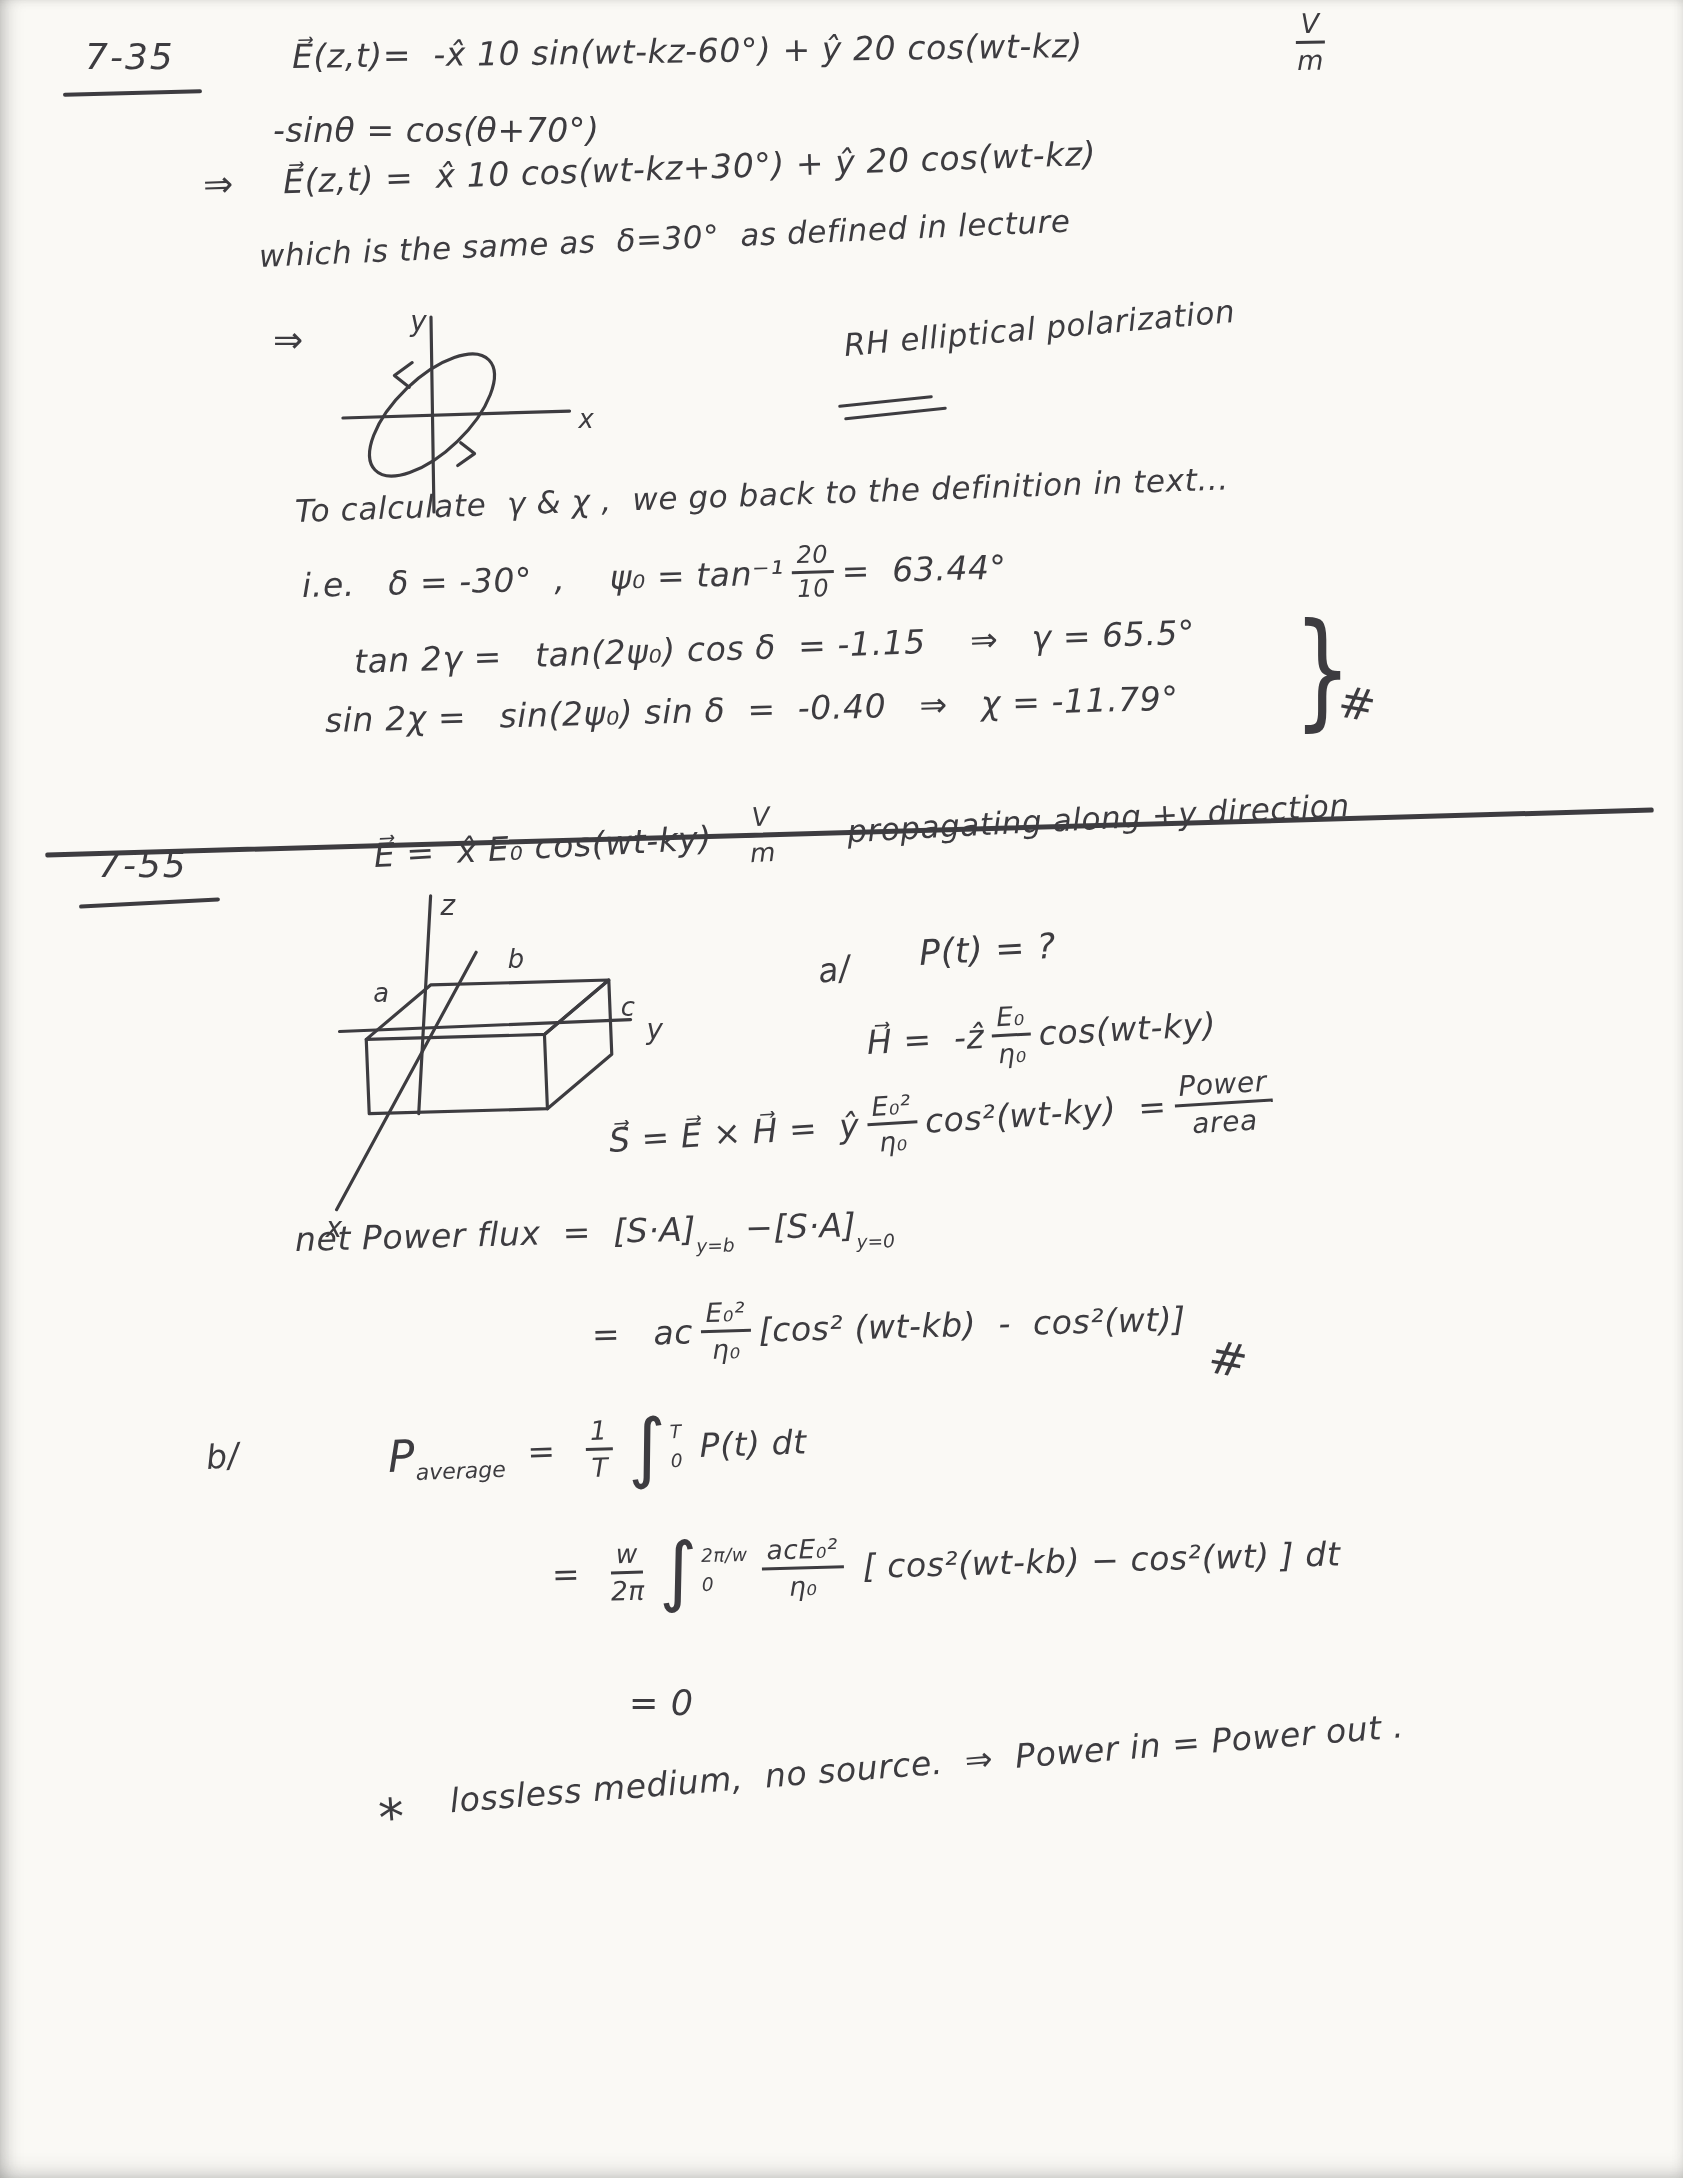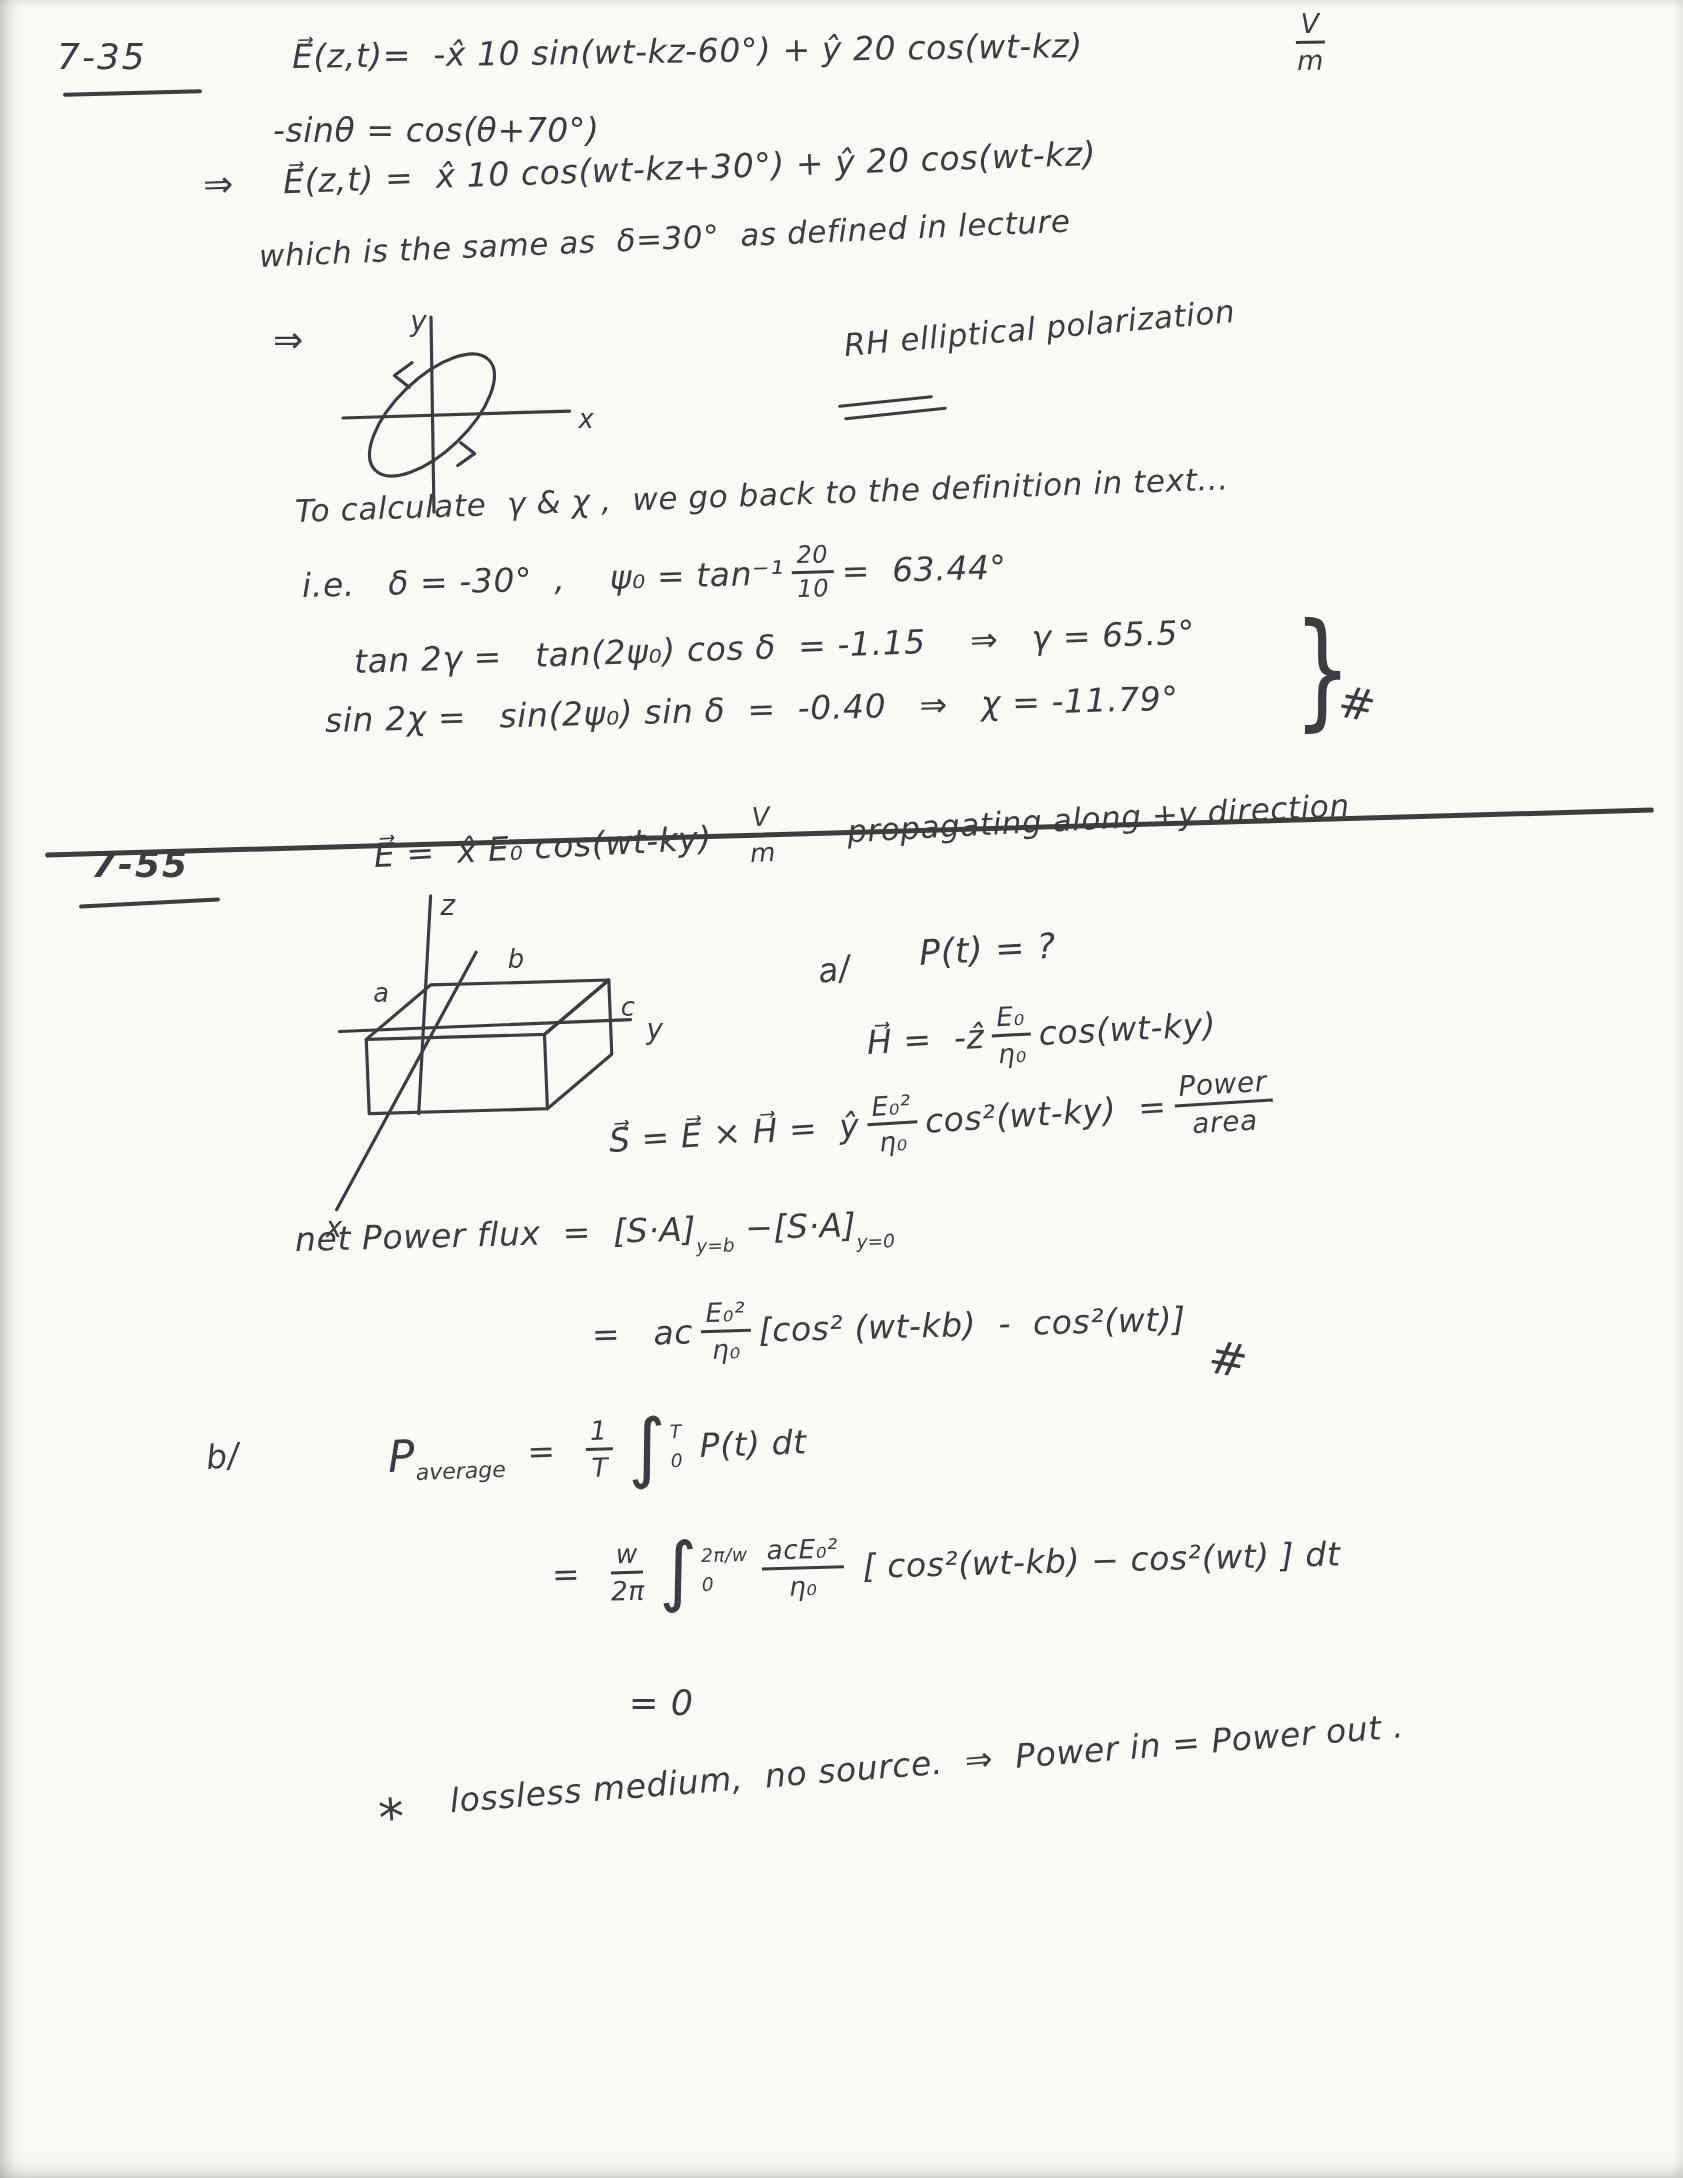--- a/index.html
+++ b/index.html
@@ -33,21 +33,21 @@
   .brace{position:absolute;font-size:127px;font-style:normal;transform:scaleX(.72);line-height:1;}
   .hashmark{font-style:normal;}
   svg text{font-family:"DejaVu Sans",sans-serif;font-style:italic;fill:#3d3c40;}
   svg .stroke{stroke:#3d3c40;fill:none;stroke-width:3.2;stroke-linecap:round;stroke-linejoin:round;}
 </style>
 </head>
 <body>
 
 <div class="page">
 
-  <div class="row big-label" style="left:57px;top:36px;">
+  <div class="row big-label" style="left:85px;top:36px;">
     <span>7-35</span>
   </div>
   <div class="hline" style="left:63px;top:91px;width:139px;height:4px;transform:rotate(-1.5deg);"></div>
 
   <div class="row" style="left:292px;top:24px;transform:rotate(-0.8deg);">
     <span>E⃗(z,t)=  -x̂ 10 sin(wt-kz-60°) + ŷ 20 cos(wt-kz)</span>
     <span class="frac" style="margin-left:213px;font-size:27px;">
       <span class="num">V</span>
       <span class="den">m</span>
     </span>
@@ -110,21 +110,21 @@
 
   <div class="brace" style="left:1282px;top:606px;">
     <span>}</span>
   </div>
   <div class="row hashmark" style="left:1339px;top:675px;font-size:44px;transform:rotate(10deg);">
     <span>#</span>
   </div>
 
   <div class="hline" style="left:45px;top:830px;width:1609px;height:5px;transform:rotate(-1.6deg);"></div>
 
-  <div class="row big-label" style="left:91px;top:844px;font-weight:bold;">
+  <div class="row big-label" style="left:98px;top:844px;">
     <span>7-55</span>
   </div>
   <div class="hline" style="left:79px;top:901px;width:141px;height:4px;transform:rotate(-3deg);"></div>
 
   <div class="row" style="left:374px;top:824px;transform:rotate(-3deg);">
     <span>E⃗ =  x̂ E₀ cos(wt-ky)</span>
     <span class="frac" style="margin-left:36px;font-size:26px;">
       <span class="num">V</span>
       <span class="den">m</span>
     </span>

